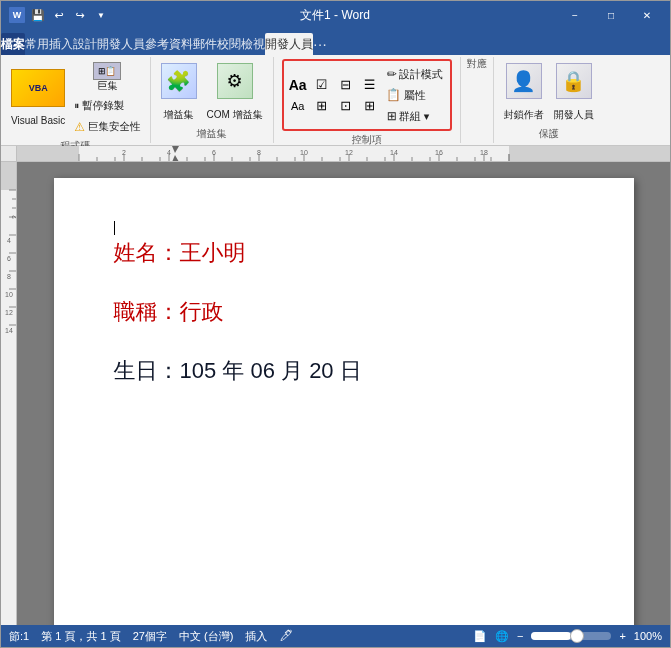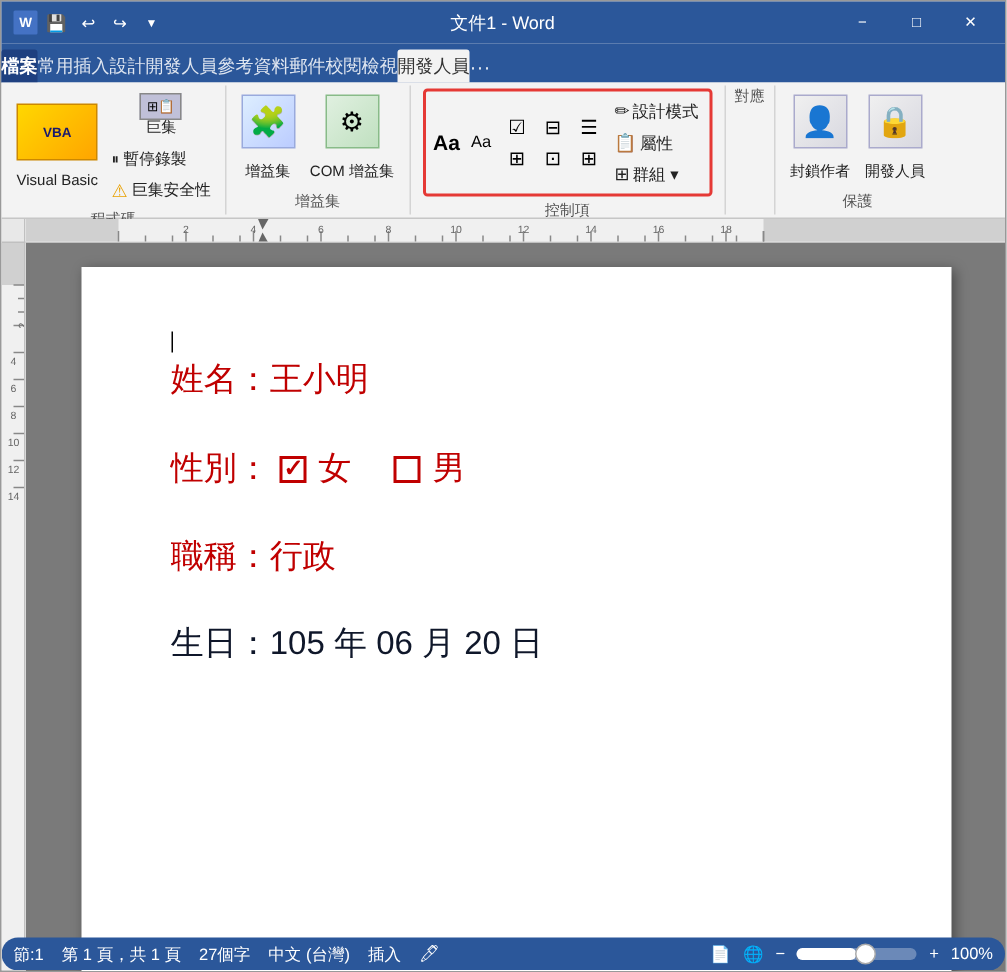--- a/index.html
+++ b/index.html
@@ -55,21 +55,20 @@
       color: white;
       height: 22px;
       display: flex;
       align-items: center;
       padding: 0 8px;
       font-size: 11px;
       position: absolute;
       bottom: 0;
       left: 0;
       right: 0;
-      border-radius: 11px;
     }
     .status-left { display: flex; gap: 12px; flex: 1; }
     .status-right { display: flex; gap: 8px; align-items: center; }
 
     .doc-page {
       background: white;
       width: 580px;
       min-height: 480px;
       box-shadow: 2px 2px 8px rgba(0,0,0,0.4);
       padding: 40px 60px;
@@ -336,21 +335,21 @@
           </div>
         </div>
         <div class="group-footer">增益集</div>
       </div>
 
       <div class="group-wrapper">
         <div class="group-body">
           <div class="controls-box">
             <div class="ctrl-row">
 
-              <div style="display:flex; flex-direction:row; gap:1px;">
+              <div style="display:flex; flex-direction:column; gap:1px;">
                 <div class="c-btn" style="font-size:14px; font-weight:bold;">Aa</div>
                 <div class="c-btn" style="font-size:11px;">Aa</div>
               </div>
               <div style="display:flex; flex-direction:column; gap:1px;">
                 <div class="c-btn" style="font-size:13px;">☑</div>
                 <div class="c-btn" style="font-size:13px;">⊞</div>
               </div>
               <div style="display:flex; flex-direction:column; gap:1px;">
                 <div class="c-btn" style="font-size:13px;">⊟</div>
                 <div class="c-btn" style="font-size:13px;">⊡</div>
@@ -493,29 +492,20 @@
           <div class="doc-page">
 
             <div style="height:20px; display:flex; align-items:center;">
               <span class="page-cursor"></span>
             </div>
 
             <div class="doc-line">
               <span style="color:#c00000;">姓名：王小明</span>
             </div>
 
-            <div class="doc-line">
-              <span style="color:#c00000;">性別：</span>
-              <span style="display:inline-block; width:18px; height:18px; border:2px solid #c00000; vertical-align:middle; position:relative; margin-right:2px;">
-                <span style="position:absolute; top:-4px; left:1px; font-size:16px; color:#c00000; font-weight:bold;">✓</span>
-              </span>
-              <span style="color:#c00000;">女　</span>
-              <span style="display:inline-block; width:18px; height:18px; border:2px solid #c00000; vertical-align:middle; margin-right:2px;"></span>
-              <span style="color:#c00000;">男</span>
-            </div>
 
             <div class="doc-line">
               <span style="color:#c00000;">職稱：行政</span>
             </div>
 
             <div class="doc-line">
               <span style="color:#0f172a;">生日：105 年 06 月 20 日</span>
             </div>
           </div>
         </div>

